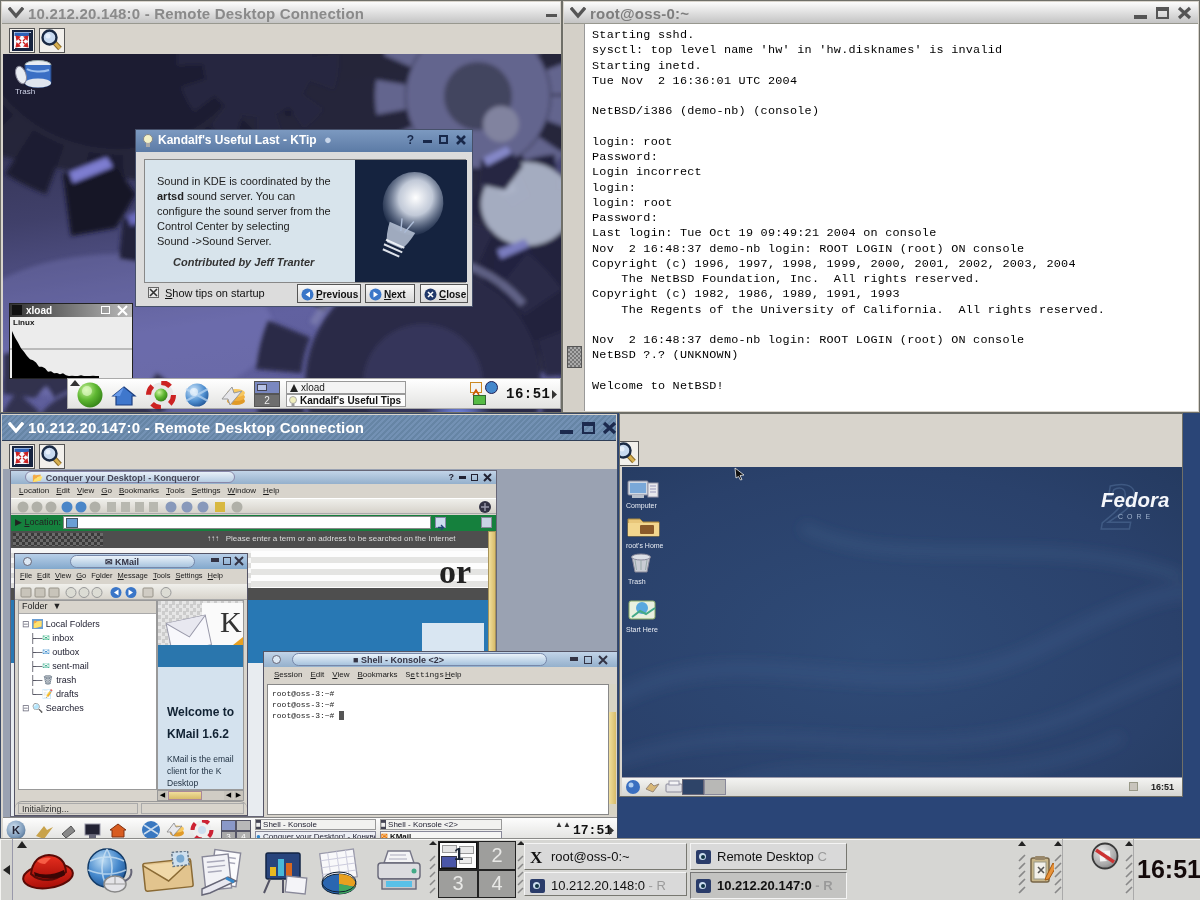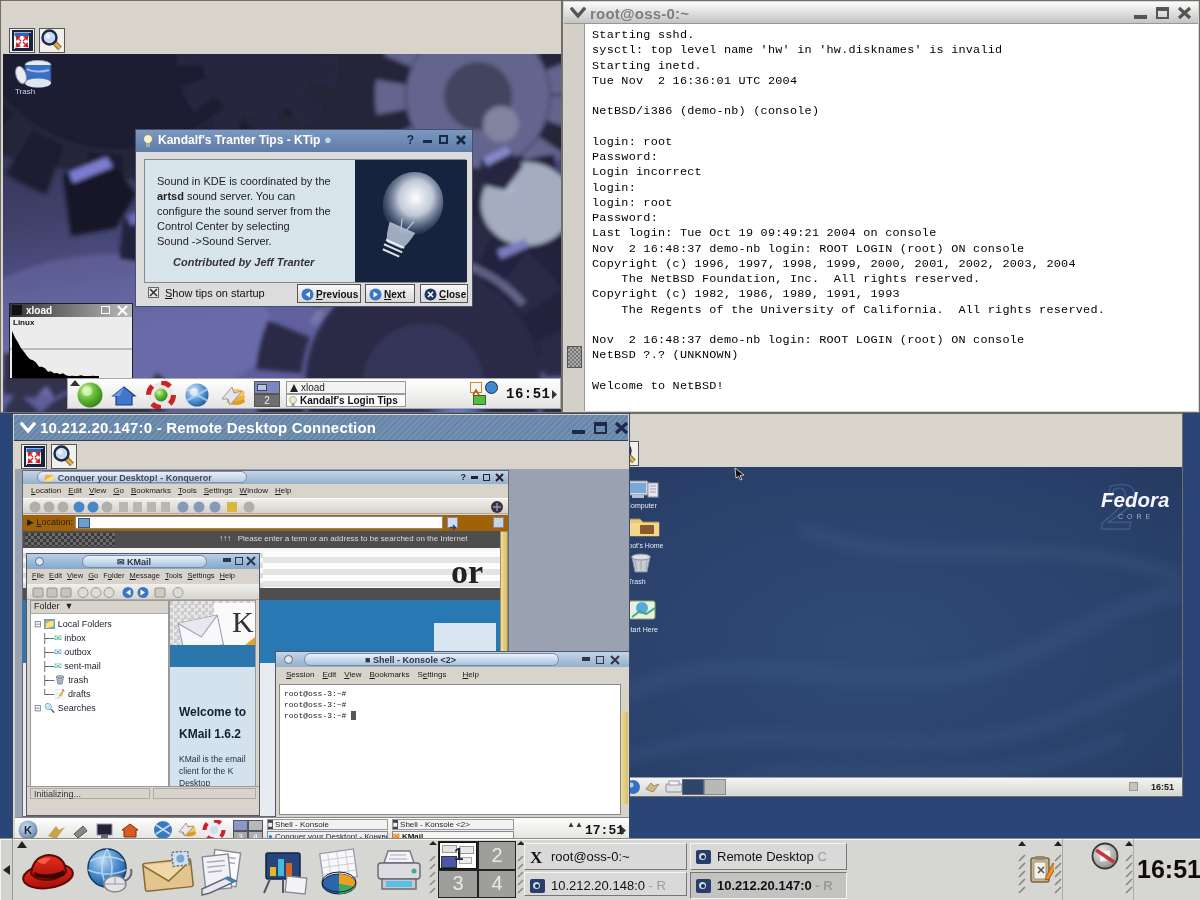--- a/index.html
+++ b/index.html
@@ -10,20 +10,27 @@
 .rtool{position:absolute;left:1px;right:1px;top:24px;height:29px;background:#d8d4cc;}
 .rbtn{position:absolute;top:3px;width:26px;height:25px;background:#f2f0ec;border:1px solid #555;}
 .kmenu{font-size:8px;color:#1a1a1a;white-space:nowrap;}
 .kmenu span{margin-right:7px;}
 .lcd{font-family:"Liberation Mono",monospace;font-weight:bold;color:#111;}
 .tskbtn{position:absolute;background:#d9d9d9;border-top:1px solid #f4f4f4;border-left:1px solid #f4f4f4;border-right:1px solid #777770;border-bottom:1px solid #777770;font-size:13px;color:#111;overflow:hidden;white-space:nowrap;}
 .tgrey{color:#9a9a9a;}
 </style></head><body>
 
 <div class="win" style="left:0;top:0;width:562px;height:413px;">
+  <div class="tbar">
+    <svg class="chev" viewBox="0 0 16 12">
+        <path d="M2 2 L8 9 L14 2" fill="none" stroke="#555" stroke-width="3.4" stroke-linecap="square"></path>
+      </svg>
+    <div class="ttext">10.212.20.148:0 - Remote Desktop Connection</div>
+    <div class="abs" style="right:3px;top:12px;width:11px;height:3px;background:#555;"></div>
+  </div>
   <div class="rtool">
     <div class="rbtn" style="left:7px;">
       <svg width="24" height="23" viewBox="0 0 24 23">
           <rect x="3" y="2" width="19" height="19" fill="#f6faff" stroke="#16233f" stroke-width="2"></rect>
           <rect x="4.5" y="3.5" width="16" height="3.5" fill="#2d62b8"></rect>
           <rect x="19" y="4" width="3" height="17" fill="#16233f"></rect>
           <rect x="5" y="19" width="17" height="2.5" fill="#16233f"></rect>
           <g fill="#cc2222">
             <path d="M5.5 6.5 l5.5 1 -4.5 4.5z"></path>
             <path d="M18.5 6.5 l-5.5 1 4.5 4.5z"></path>
@@ -127,21 +134,21 @@
         </svg>
       <div class="abs" style="left:4px;top:30px;font-size:8px;color:#cfd3e8;">Trash</div>
     </div>
 
     <div class="abs" style="left:132px;top:75px;width:338px;height:178px;background:#dcdcdc;border:1px solid #46506a;">
       <div class="abs" style="left:0;top:0;right:0;height:22px;background:linear-gradient(#7c99c0,#5c7ba6);">
         <svg class="abs" style="left:5px;top:3px;" width="14" height="16">
             <circle cx="7" cy="6" r="4.5" fill="#f4f2c8" stroke="#888" stroke-width="1"></circle>
             <rect x="5" y="10" width="4" height="4" fill="#aaa"></rect>
           </svg>
-        <div class="abs" style="left:22px;top:3px;font-size:12px;font-weight:bold;color:#fff;">Kandalf's Tranter Tips - KTip</div>
+        <div class="abs" style="left:22px;top:3px;font-size:12px;font-weight:bold;color:#fff;">Kandalf's Useful Last - KTip</div>
         <div class="abs" style="left:188px;top:2px;font-size:13px;font-weight:bold;color:#c8d6ea;">●</div>
         <div class="abs" style="right:58px;top:3px;font-size:12px;font-weight:bold;color:#18284a;">?</div>
         <div class="abs" style="right:40px;top:10px;width:9px;height:3px;background:#18284a;"></div>
         <div class="abs" style="right:24px;top:5px;width:9px;height:9px;border:2px solid #18284a;"></div>
         <svg class="abs" style="right:5px;top:4px;" width="12" height="12">
             <path d="M2 2 L10 10 M10 2 L2 10" stroke="#18284a" stroke-width="2.6"></path>
           </svg>
       </div>
       <div class="abs" style="left:0;bottom:0;width:100%;height:24px;">
         <div class="abs" style="left:12px;top:5px;width:11px;height:11px;background:#e8e8e8;border:1px solid #666;">
@@ -264,21 +271,21 @@
         <svg class="abs" style="left:2px;top:1px;" width="10" height="10">
             <path d="M1 9 L5 1 L9 9z" fill="#222"></path>
           </svg>
         <div class="abs" style="left:14px;top:0px;font-size:10px;color:#222;">xload</div>
       </div>
       <div class="abs" style="left:218px;top:15px;width:120px;height:13px;background:#fcfcfc;border:1px solid #999;">
         <svg class="abs" style="left:2px;top:1px;" width="8" height="11">
             <circle cx="4" cy="4" r="3.5" fill="#f0eebc" stroke="#999" stroke-width=".8"></circle>
             <rect x="2.5" y="7.5" width="3" height="3" fill="#999"></rect>
           </svg>
-        <div class="abs" style="left:13px;top:0px;font-size:10px;font-weight:bold;color:#111;">Kandalf's Login Tips</div>
+        <div class="abs" style="left:13px;top:0px;font-size:10px;font-weight:bold;color:#111;">Kandalf's Useful Tips</div>
       </div>
 
       <div class="abs" style="left:402px;top:3px;width:12px;height:11px;background:#f4f4f4;border:1px solid #cc8822;"><svg width="10" height="9">
             <path d="M2 7 L5 2 L8 7" stroke="#cc5500" fill="none" stroke-width="1.5"></path>
           </svg></div>
       <div class="abs" style="left:417px;top:2px;width:13px;height:13px;border-radius:7px;background:#4488cc;border:1px solid #225;"></div>
       <div class="abs" style="left:405px;top:16px;width:13px;height:10px;background:#55bb44;border:1px solid #363;"></div>
 
       <div class="lcd abs" style="left:438px;top:7px;font-size:14px;letter-spacing:0.5px;">16:51</div>
       <svg class="abs" style="right:2px;top:11px;" width="7" height="9">
@@ -325,21 +332,21 @@
 Copyright (c) 1982, 1986, 1989, 1991, 1993
     The Regents of the University of California.  All rights reserved.
 
 Nov  2 16:48:37 demo-nb login: ROOT LOGIN (root) ON console
 NetBSD ?.? (UNKNOWN)
 
 Welcome to NetBSD!</pre>
   </div>
 </div>
 
-<div class="win" style="left:12px;top:413px;width:618px;height:487px;border-color:#3a4a66;z-index:4;">
+<div class="win" style="left:0;top:413px;width:618px;height:487px;border-color:#3a4a66;z-index:4;">
   <div class="tbar" style="height:26px;background:repeating-linear-gradient(135deg,#7391b4 0 2px,#6685a5 2px 4px);border-bottom:1px solid #2e3d56;">
     <svg class="chev" style="top:7px;" viewBox="0 0 16 12">
         <path d="M2 2 L8 9 L14 2" fill="none" stroke="#fff" stroke-width="3.4" stroke-linecap="square"></path>
       </svg>
     <div class="ttext" style="color:#fff;top:4px;">10.212.20.147:0 - Remote Desktop Connection</div>
     <div class="abs" style="left:558px;top:15px;width:13px;height:4px;background:#1c2a4e;"></div>
     <div class="abs" style="left:580px;top:7px;width:13px;height:12px;border:2px solid #1c2a4e;border-top-width:4px;"></div>
     <svg class="abs" style="left:600px;top:6px;" width="15" height="14">
         <path d="M2 2 L13 12 M13 2 L2 12" stroke="#1c2a4e" stroke-width="3.4"></path>
       </svg>
@@ -412,21 +419,21 @@
               <circle cx="188" cy="7" r="5.5"></circle>
             </g>
           <rect x="200" y="2" width="10" height="10" fill="#d8b840"></rect>
             <circle cx="222" cy="7" r="5.5" fill="#b0b0a8"></circle>
         </svg>
         <svg width="14" height="14" style="position:absolute;right:4px;top:1px;">
             <circle cx="7" cy="7" r="6" fill="#334"></circle>
             <path d="M3 7 h8 M7 3 v8" stroke="#99a" stroke-width="1.4"></path>
           </svg>
       </div>
-      <div class="abs" style="left:0;top:44px;right:0;height:16px;background:#a16207;">
+      <div class="abs" style="left:0;top:44px;right:0;height:16px;background:#15803d;">
         <div class="abs" style="left:4px;top:2px;font-size:9px;color:#222;">▶ <u>L</u>ocation:</div>
         <div class="abs" style="left:52px;top:1px;width:368px;height:13px;background:#fff;border:1px solid #888;">
           <div class="abs" style="left:2px;top:1px;width:12px;height:10px;background:#6a9fd4;border:1px solid #456;"></div>
         </div>
         <div class="abs" style="left:424px;top:2px;width:11px;height:11px;background:#cddcee;border:1px solid #88a;"><svg width="9" height="9">
               <path d="M2 4.5 L7 4.5 M5 2 L7.5 4.5 L5 7" stroke="#247" fill="none" stroke-width="1.3"></path>
             </svg></div>
         <div class="abs" style="right:4px;top:2px;width:11px;height:11px;background:#c8d4e4;border:1px solid #889;"></div>
       </div>
 
@@ -512,39 +519,39 @@
         <div class="abs" style="left:9px;top:104px;font-size:12px;font-weight:bold;color:#123;">Welcome to</div>
         <div class="abs" style="left:9px;top:126px;font-size:12px;font-weight:bold;color:#123;">KMail 1.6.2</div>
         <div class="abs" style="left:9px;top:152px;font-size:8.5px;line-height:12px;color:#234;">KMail is the email<br>client for the K<br>Desktop<br>Environment. It is<br>designed to be fully<br>compatible with</div>
       </path></div>
       <div class="abs" style="left:142px;right:3px;bottom:14px;height:11px;background:#d0ccc4;border:1px solid #999;">
         <div class="abs" style="left:0;top:0;width:9px;height:9px;background:#c8c4bc;font-size:7px;text-align:center;">◀</div>
         <div class="abs" style="left:10px;top:0;width:34px;height:9px;background:linear-gradient(#f0de9c,#d8bc6a);border:1px solid #a89;"></div>
         <div class="abs" style="right:10px;top:0;width:9px;height:9px;background:#c8c4bc;font-size:7px;text-align:center;">◀</div>
         <div class="abs" style="right:0;top:0;width:9px;height:9px;background:#c8c4bc;font-size:7px;text-align:center;">▶</div>
       </div>
-      <div class="abs" style="left:0;bottom:0;right:0;height:29px;background:#d8d4cc;border-top:1px solid #999;">
+      <div class="abs" style="left:0;bottom:0;right:0;height:14px;background:#d8d4cc;border-top:1px solid #999;border-radius:7px;">
         <div class="abs" style="left:3px;top:1px;width:120px;height:11px;border:1px solid #aaa;font-size:9px;color:#333;padding-left:3px;">Initializing...</div>
         <div class="abs" style="left:126px;top:1px;right:3px;height:11px;border:1px solid #aaa;"></div>
       </div>
     </div>
 
     <div class="abs" style="left:260px;top:182px;width:356px;height:168px;background:#d8d4cc;border:1px solid #556;">
       <div class="abs" style="left:0;top:0;right:0;height:15px;background:linear-gradient(#c2d4e8,#94b0cc);">
         <div class="abs" style="left:28px;top:1px;width:255px;height:13px;background:linear-gradient(#eaf2fa,#a8c4de);border-radius:7px;border:1px solid #78a;">
           <div class="abs" style="left:60px;top:1px;font-size:9px;font-weight:bold;color:#334;">■ Shell - Konsole &lt;2&gt;</div>
         </div>
         <div class="abs" style="left:8px;top:3px;width:9px;height:9px;border-radius:5px;background:#dce8f4;border:1px solid #667;"></div>
         <div class="abs" style="right:40px;top:5px;width:8px;height:4px;background:#334;"></div>
         <div class="abs" style="right:26px;top:4px;width:8px;height:8px;border:1.5px solid #334;"></div>
         <svg class="abs" style="right:10px;top:3px;" width="10" height="10">
             <path d="M1 1 L9 9 M9 1 L1 9" stroke="#334" stroke-width="2"></path>
           </svg>
       </div>
-      <div class="abs kmenu" style="left:10px;top:18px;font-size:8px;"><span style="margin-right:8px;"><u>S</u>ession</span><span style="margin-right:8px;"><u>E</u>dit</span><span style="margin-right:8px;"><u>V</u>iew</span><span style="margin-right:8px;"><u>B</u>ookmarks</span><span style="margin-right:16px;">S<u>e</u>ttings</span><span><u>H</u>elp</span></div>
+      <div class="abs kmenu" style="left:10px;top:18px;font-size:8px;"><span style="margin-right:8px;"><u>S</u>ession</span><span style="margin-right:8px;"><u>E</u>dit</span><span style="margin-right:8px;"><u>V</u>iew</span><span style="margin-right:8px;"><u>B</u>ookmarks</span><span style="margin-right:1px;font-family:Liberation Mono, monospace;">S<u>e</u>ttings</span><span><u>H</u>elp</span></div>
       <div class="abs" style="left:3px;top:32px;right:9px;bottom:3px;background:#fff;border:1px solid #888;">
         <pre style="position:absolute;left:4px;top:3px;font-family:'Liberation Mono',monospace;font-size:8px;line-height:11px;color:#222;">root@oss-3:~#
 root@oss-3:~#
 root@oss-3:~# <span style="background:#555;color:#fff;">&nbsp;</span></pre>
       </div>
       <div class="abs" style="right:2px;top:32px;width:7px;bottom:3px;background:#d8d4c4;">
         <div class="abs" style="left:0;top:28px;width:7px;height:92px;background:linear-gradient(90deg,#f0de9c,#d8bc6a);"></div>
       </div>
     </div>
 

